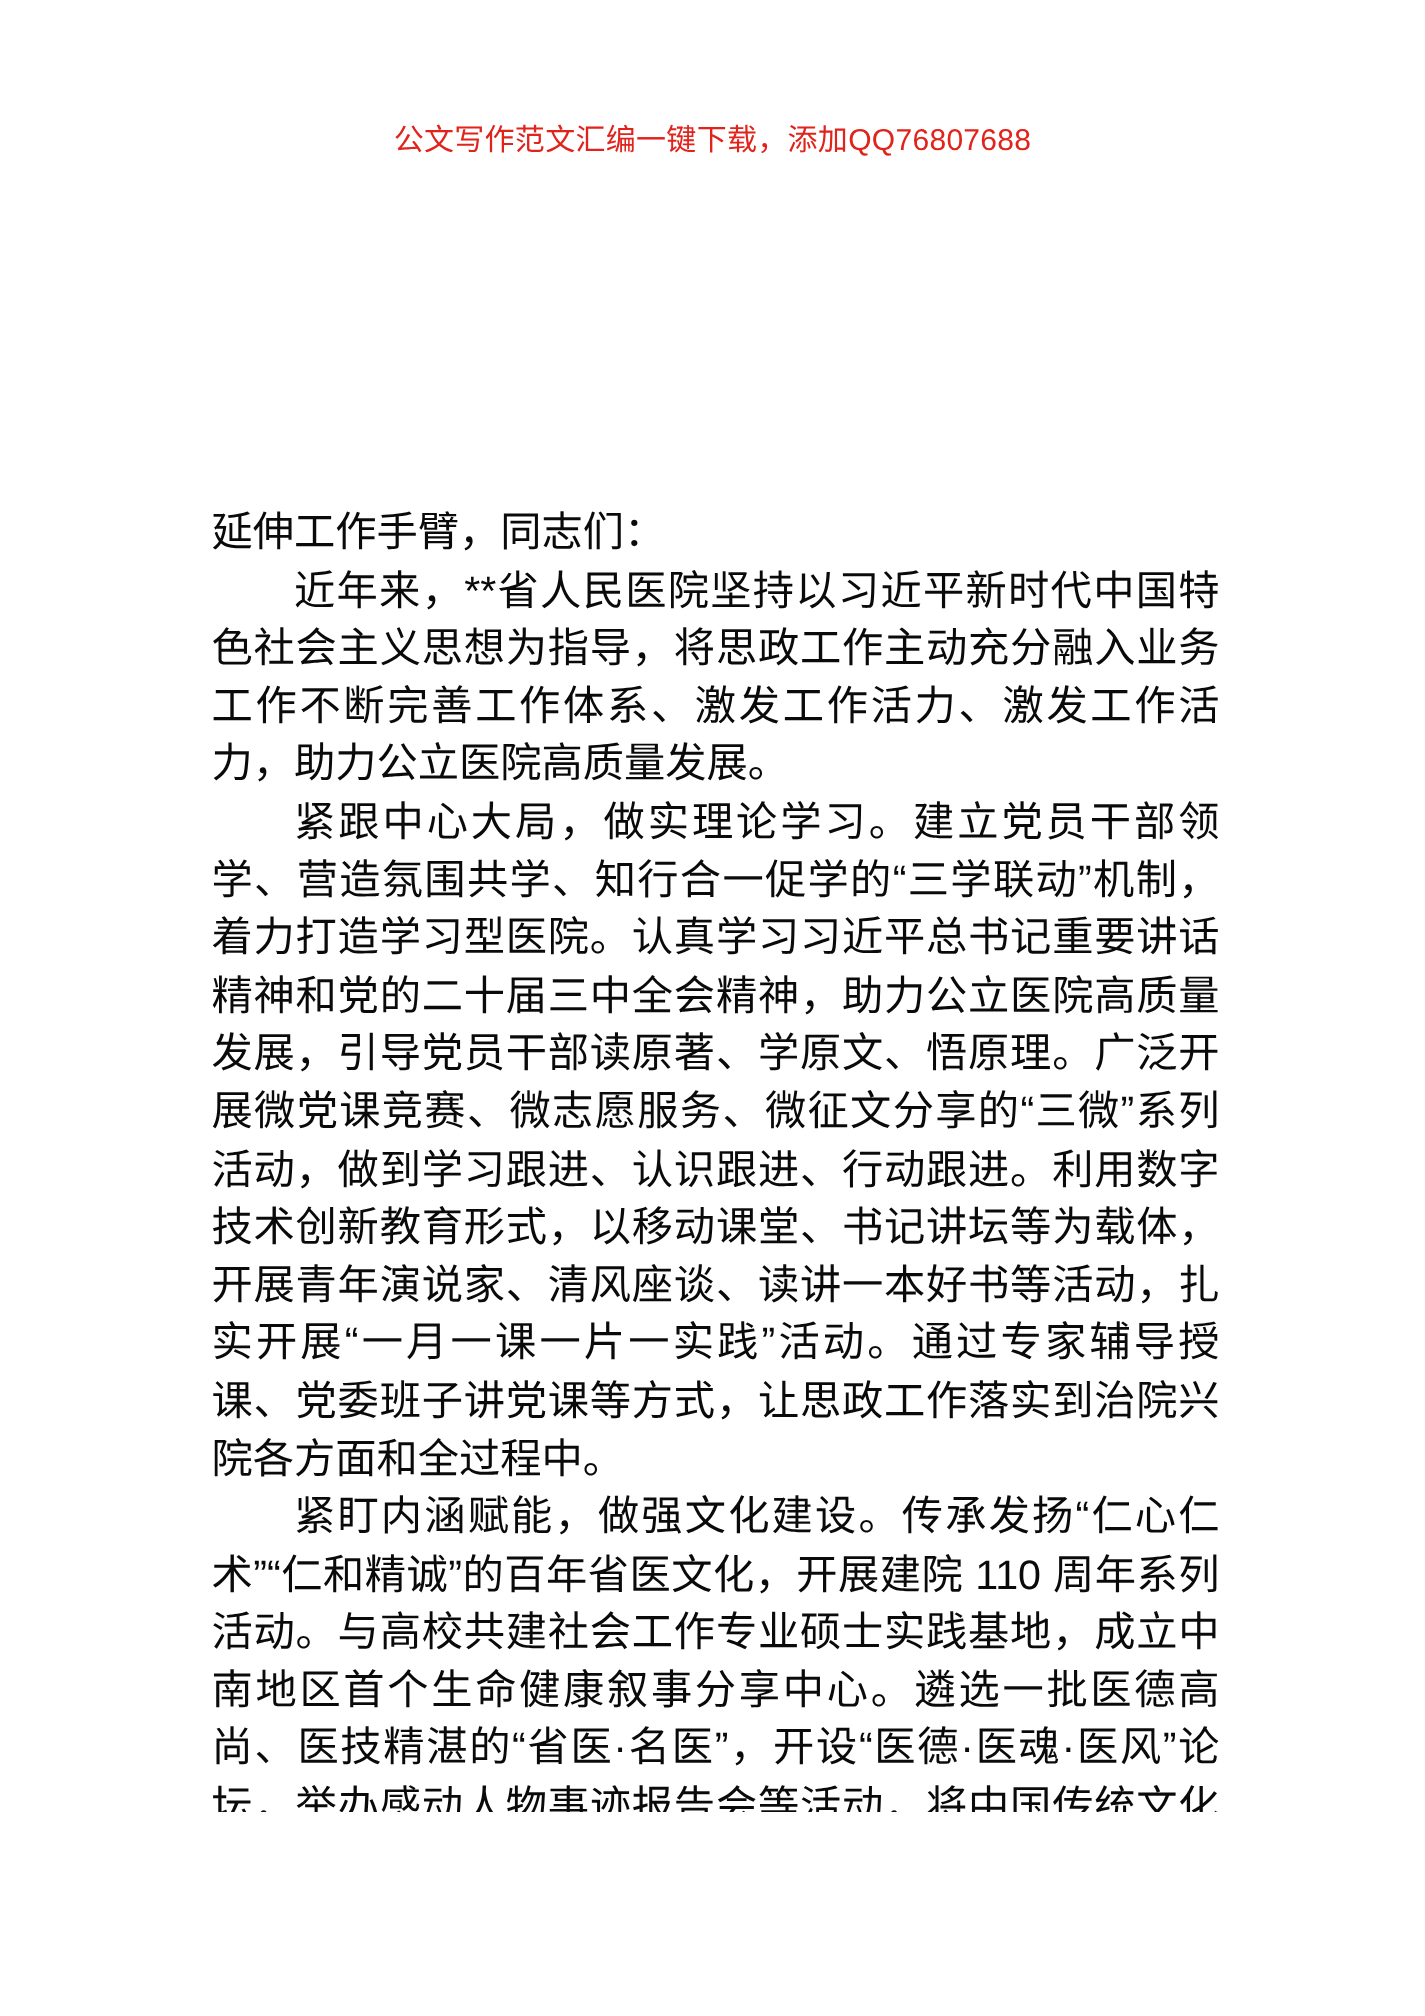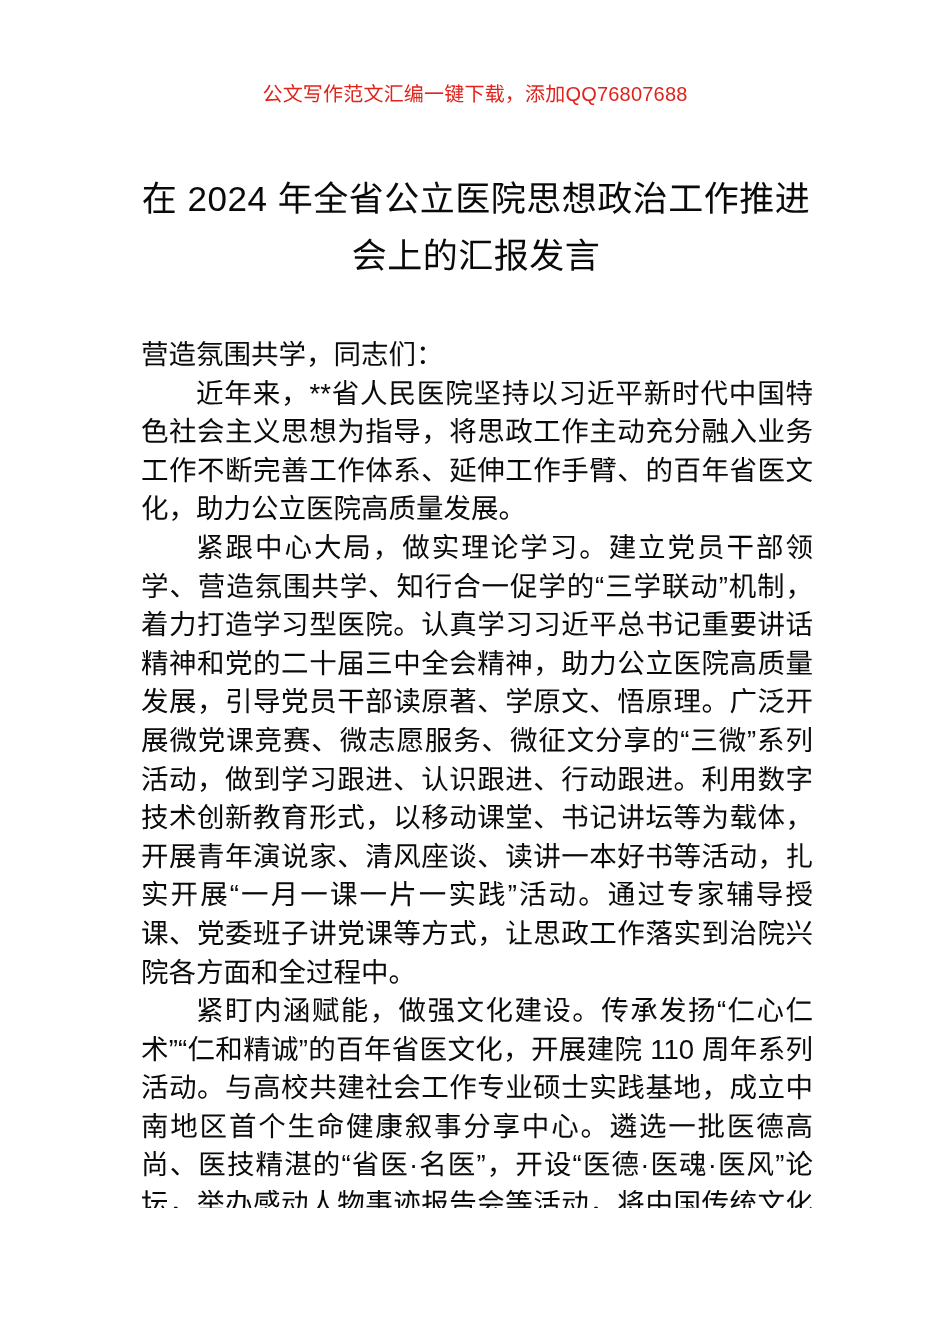--- a/index.html
+++ b/index.html
@@ -94,27 +94,23 @@
     background: #ffffff;
   }
 </style>
 </head>
 <body>
 
 <div class="page">
 
   <div class="promo-banner">公文写作范文汇编一键下载，添加QQ76807688</div>
 
-  <div class="doc-title">
-    <div>在 2024 年全省公立医院思想政治工作推进</div>
-    <div>会上的汇报发言</div>
-  </div>
 
   <div class="doc-body">
-    <p class="salutation">营造氛围共学，同志们：</p>
-    <p class="indent">近年来，**省人民医院坚持以习近平新时代中国特色社会主义思想为指导，将思政工作主动充分融入业务工作不断完善工作体系、延伸工作手臂、的百年省医文化，助力公立医院高质量发展。</p>
+    <p class="salutation">延伸工作手臂，同志们：</p>
+    <p class="indent">近年来，**省人民医院坚持以习近平新时代中国特色社会主义思想为指导，将思政工作主动充分融入业务工作不断完善工作体系、激发工作活力、激发工作活力，助力公立医院高质量发展。</p>
     <p class="indent">紧跟中心大局，做实理论学习。建立党员干部领学、营造氛围共学、知行合一促学的“三学联动”机制，着力打造学习型医院。认真学习习近平总书记重要讲话精神和党的二十届三中全会精神，助力公立医院高质量发展，引导党员干部读原著、学原文、悟原理。广泛开展微党课竞赛、微志愿服务、微征文分享的“三微”系列活动，做到学习跟进、认识跟进、行动跟进。利用数字技术创新教育形式，以移动课堂、书记讲坛等为载体，开展青年演说家、清风座谈、读讲一本好书等活动，扎实开展“一月一课一片一实践”活动。通过专家辅导授课、党委班子讲党课等方式，让思政工作落实到治院兴院各方面和全过程中。</p>
     <p class="indent">紧盯内涵赋能，做强文化建设。传承发扬“仁心仁术”“仁和精诚”的百年省医文化，开展建院 110 周年系列活动。与高校共建社会工作专业硕士实践基地，成立中南地区首个生命健康叙事分享中心。遴选一批医德高尚、医技精湛的“省医·名医”，开设“医德·医魂·医风”论坛，举办感动人物事迹报告会等活动，将中国传统文化中的“君子怀德”“国之大者”“仁者爱人”等精髓融入职工教育，引导医务人员弘扬践行“敬佑生命、救死扶伤、甘于奉献、大爱无疆”的崇高职业精神。建立国家紧急医学</p>
   </div>
 
   <div class="clip-bottom"></div>
 
 </div>
 
 </body></html>

